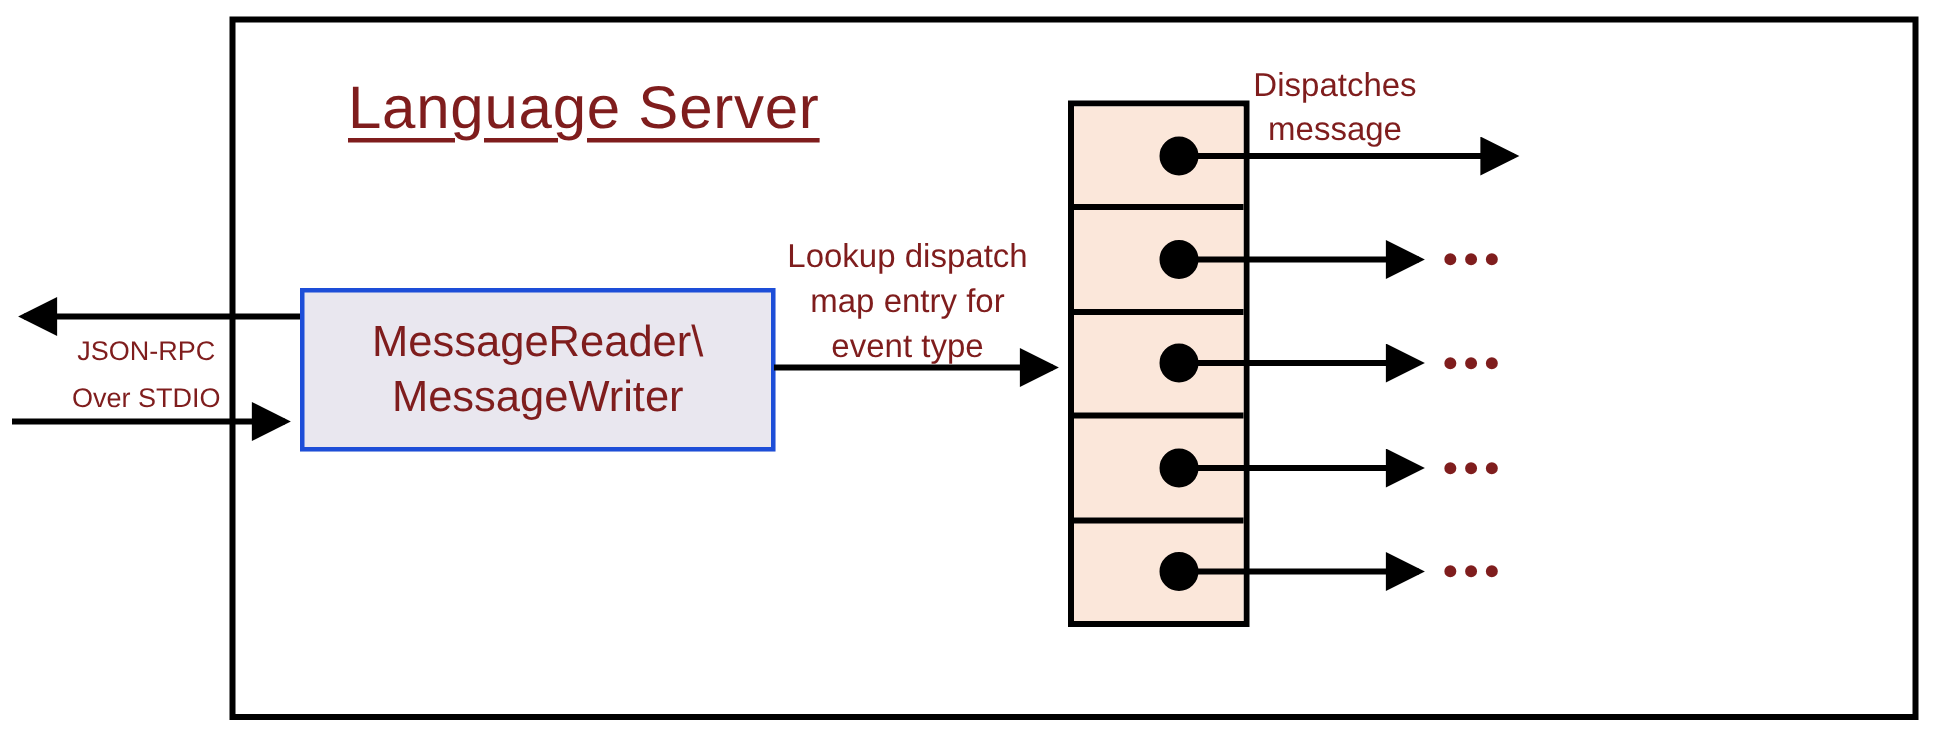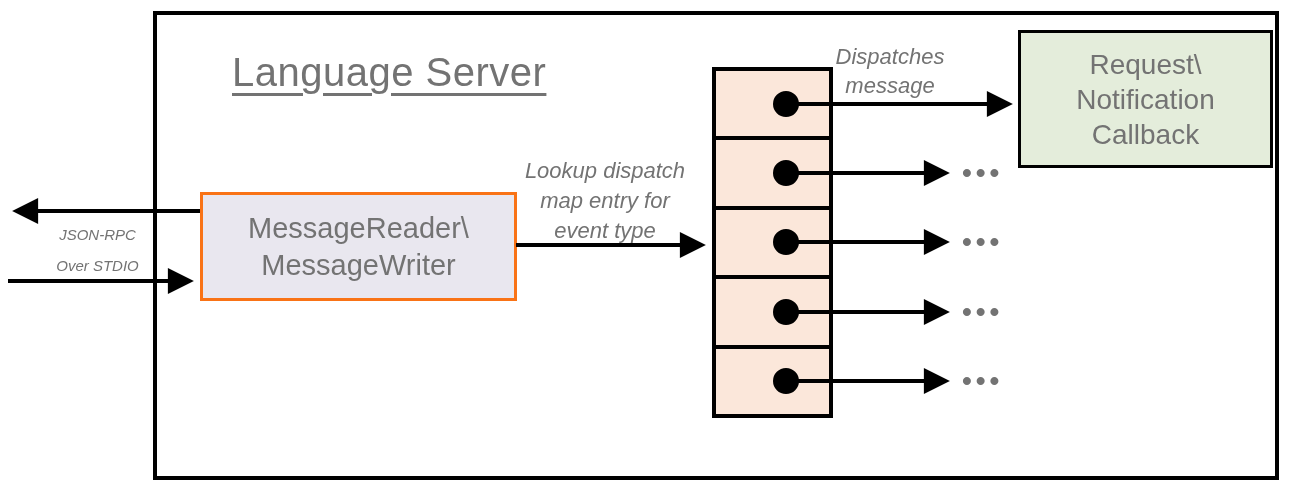--- a/index.html
+++ b/index.html
@@ -1,33 +1,33 @@
 <!DOCTYPE html>
 <html><head>
 <meta charset="utf-8">
 <style>
   html,body{margin:0;padding:0;background:#fff;}
   .canvas{position:relative;width:1291px;height:494px;background:#ffffff;
-          font-family:"Liberation Sans",sans-serif;color:#737373;overflow:hidden;}
+          font-family:"Liberation Sans",sans-serif;color:#7f1d1d;overflow:hidden;}
   .abs{position:absolute;}
   .pre{white-space:pre-line;}
   .ctr{text-align:center;}
-  .it{font-style:italic;}
+  .it{}
 
   .outer-box{left:153px;top:11px;width:1126px;height:469px;border:4px solid #000;box-sizing:border-box;}
 
   .title{left:232px;top:50px;font-size:40px;text-decoration:underline;
          text-decoration-thickness:3px;text-underline-offset:7px;letter-spacing:.5px;}
 
-  .reader-box{left:200px;top:192px;width:317px;height:109px;border:3px solid #f97316;box-sizing:border-box;
+  .reader-box{left:200px;top:192px;width:317px;height:109px;border:3px solid #1d4ed8;box-sizing:border-box;
               display:flex;align-items:center;justify-content:center;
               font-size:29px;line-height:37px;}
   .reader-caption{left:186px;top:307px;width:372px;font-size:21px;line-height:29px;}
 
-  .io-label{left:30px;top:219px;width:135px;font-size:15px;line-height:31px;}
+  .io-label{left:30px;top:219px;width:135px;font-size:18px;line-height:31px;}
   .lookup-label{left:505px;top:156px;width:200px;font-size:22px;line-height:30px;}
   .dispatches-label{left:810px;top:42px;width:160px;font-size:22px;line-height:29px;}
 
   .dispatch-map{left:712px;top:67px;width:121px;height:351px;border:4px solid #000;box-sizing:border-box;
                 display:flex;flex-direction:column;}
   .dispatch-cell{flex:1;}
   .dispatch-cell + .dispatch-cell{border-top:4px solid #000;}
   .map-caption{left:646px;top:423px;width:260px;font-size:21px;line-height:29px;}
 
   .callback-box{left:1018px;top:30px;width:255px;height:138px;border:3px solid #000;box-sizing:border-box;
@@ -63,25 +63,20 @@
 message</div>
 
   <div class="abs dispatch-map">
     <div class="dispatch-cell" style="background: rgb(251, 231, 218);"></div>
     <div class="dispatch-cell" style="background: rgb(251, 231, 218);"></div>
     <div class="dispatch-cell" style="background: rgb(251, 231, 218);"></div>
     <div class="dispatch-cell" style="background: rgb(251, 231, 218);"></div>
     <div class="dispatch-cell" style="background: rgb(251, 231, 218);"></div>
   </div>
 
-  <div class="abs callback-box ctr pre" style="background: rgb(228, 237, 219);">
-    <span>Request\
-Notification
-Callback</span>
-  </div>
 
   <div class="abs ellipsis" style="top:159px;">•••</div>
   <div class="abs ellipsis" style="top:228px;">•••</div>
   <div class="abs ellipsis" style="top:298px;">•••</div>
   <div class="abs ellipsis" style="top:367px;">•••</div>
 
   <svg class="overlay" width="1291" height="494">
     <defs>
       <marker id="arrow" viewBox="0 0 10 10" refX="8.5" refY="5" markerWidth="7.5" markerHeight="6.5" orient="auto">
         <path d="M0,0 L10,5 L0,10 z" fill="#000"></path>

